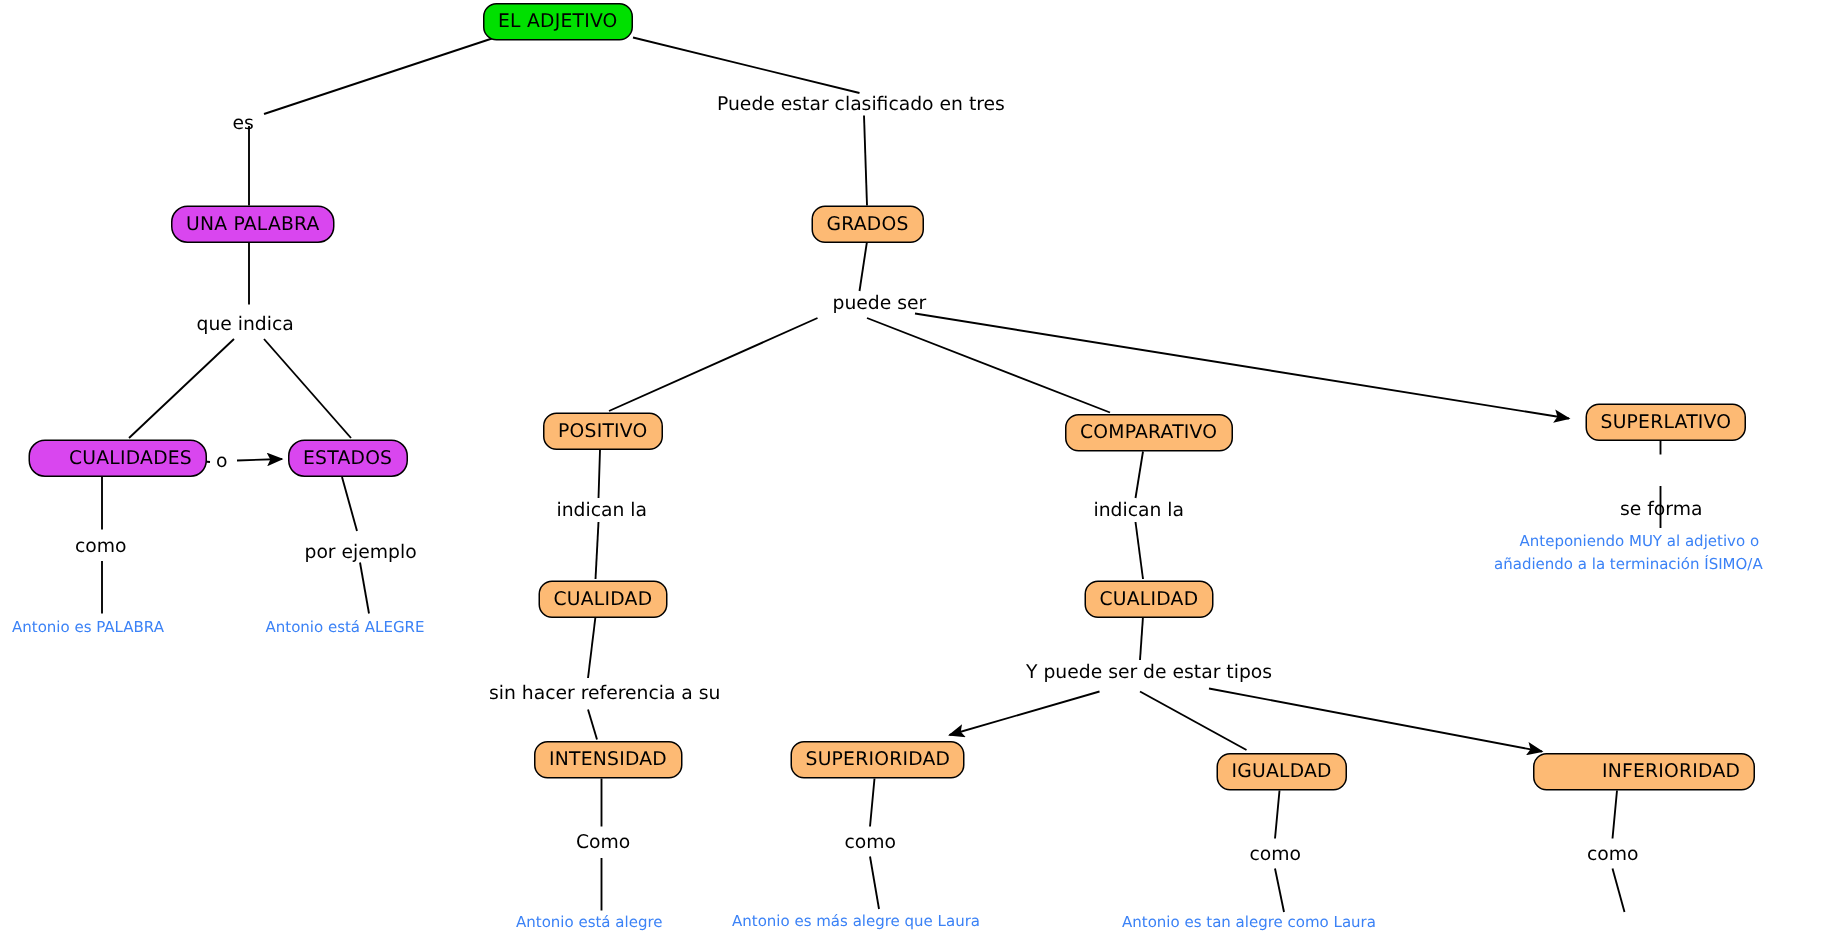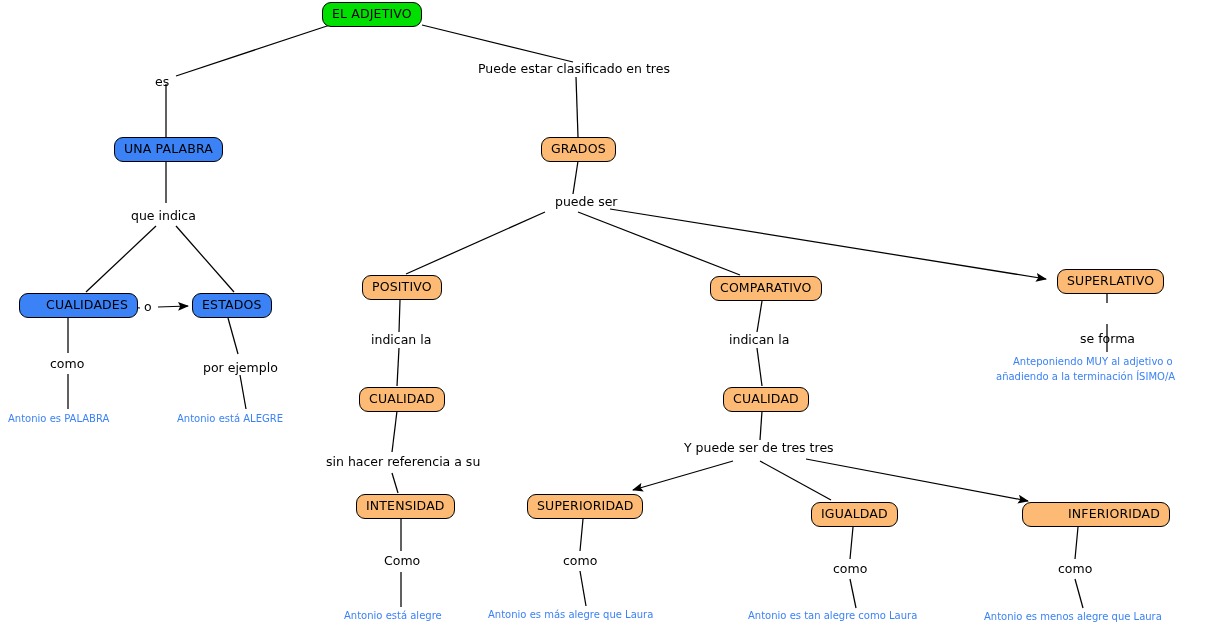--- a/index.html
+++ b/index.html
@@ -35,21 +35,21 @@
     justify-content: center;
     color: #000000;
     font-size: 12.5px;
     line-height: 1;
     letter-spacing: 0.15px;
     white-space: nowrap;
     padding: 0 9px;
     height: 25px;
   }
   .node.green  { background: #00e000; }
-  .node.cyan   { background: #3b82f6; }
+  .node.cyan   { background: #d946ef; border-radius: 11px; }
   .node.purple { background: #fdba74; }
 
   .linklabel {
     position: absolute;
     font-size: 12.5px;
     color: #000000;
     white-space: nowrap;
     line-height: 1.18;
     text-align: center;
   }
@@ -171,21 +171,21 @@
   <div class="linklabel" style="left:203px; top:361px;">por ejemplo</div>
 
   <div class="linklabel" style="left:543px; top:195px;margin-left:12px;">puede ser</div>
 
   <div class="linklabel" style="left:371px; top:333px;">indican la</div>
 
   <div class="linklabel" style="left:729px; top:333px;">indican la</div>
 
   <div class="linklabel" style="left:326px; top:455px;">sin hacer referencia a su</div>
 
-  <div class="linklabel" style="left:684px; top:441px;">Y puede ser de tres tres</div>
+  <div class="linklabel" style="left:684px; top:441px;">Y puede ser de estar tipos</div>
 
   <div class="linklabel" style="left:1080px; top:304px;margin-top:28px;">se forma</div>
 
   <div class="linklabel" style="left:384px; top:554px;">Como</div>
 
   <div class="linklabel" style="left:563px; top:554px;">como</div>
 
   <div class="linklabel" style="left:833px; top:562px;">como</div>
 
   <div class="linklabel" style="left:1058px; top:562px;">como</div>
@@ -197,15 +197,14 @@
   <div class="leaf" style="left:1013px; top:356px;">Anteponiendo MUY al adjetivo o</div>
 
   <div class="leaf" style="left:996px; top:371px;">añadiendo a la terminación ÍSIMO/A</div>
 
   <div class="leaf" style="left:344px; top:610px;">Antonio está alegre</div>
 
   <div class="leaf" style="left:488px; top:609px;">Antonio es más alegre que Laura</div>
 
   <div class="leaf" style="left:748px; top:610px;">Antonio es tan alegre como Laura</div>
 
-  <div class="leaf" style="left:984px; top:611px;">Antonio es menos alegre que Laura</div>
 
 </div>
 
 </body></html>

